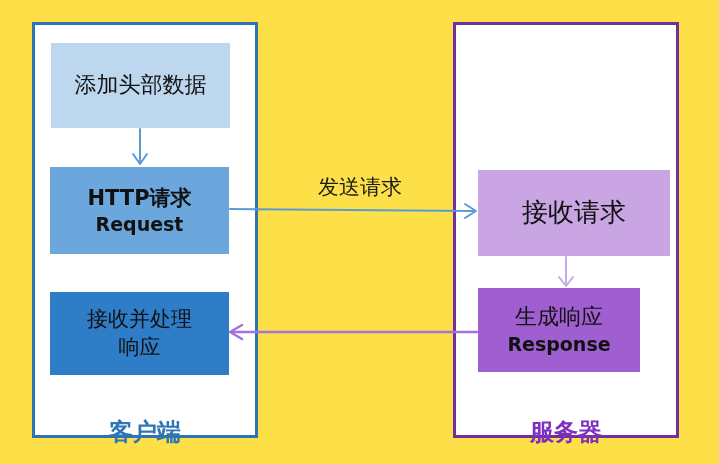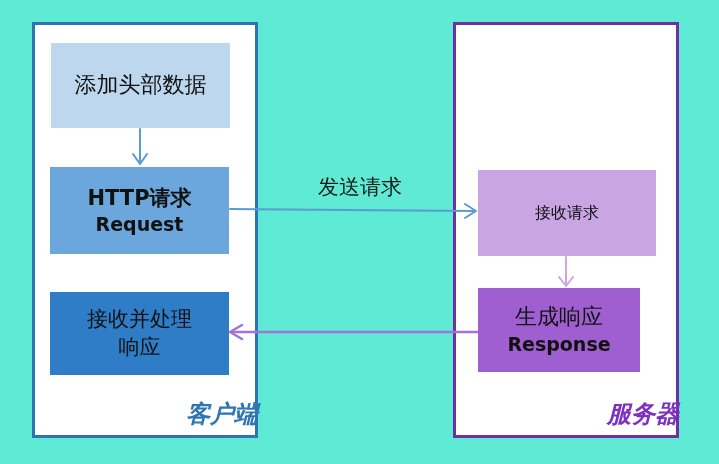--- a/index.html
+++ b/index.html
@@ -5,21 +5,21 @@
   html, body {
     margin: 0;
     padding: 0;
     background: #ffffff;
     font-family: "DejaVu Sans", "Liberation Sans", sans-serif;
   }
   .canvas {
     position: relative;
     width: 719px;
     height: 464px;
-    background: #5eead4;
+    background: #fde047;
     overflow: hidden;
   }
   .container-frame {
     position: absolute;
     background: #ffffff;
     box-sizing: border-box;
   }
   .client-frame {
     left: 32px; top: 22px; width: 226px; height: 416px;
     border: 3px solid var(--client-border, #2e74b5);
@@ -49,38 +49,37 @@
     font-weight: bold;
   }
   .node-http-request .l1 { font-size: 21px; }
   .node-http-request .l2 { font-size: 19px; }
   .node-receive-process {
     left: 50px; top: 292px; width: 179px; height: 83px;
     background: var(--client-box-dark, #2f7dc7);
     font-size: 21px;
   }
   .node-receive-request {
-    left: 478px; top: 170px; width: 178px; height: 86px;
+    left: 478px; top: 170px; width: 192px; height: 86px;
     background: var(--server-box-light, #c9a5e3);
-    font-size: 16px;
+    font-size: 26px;
   }
   .node-generate-response {
     left: 478px; top: 288px; width: 162px; height: 84px;
     background: var(--server-box-medium, #a05fd0);
   }
   .node-generate-response .l1 { font-size: 22px; }
   .node-generate-response .l2 { font-size: 19px; font-weight: bold; }
   .frame-label {
     position: absolute;
     width: 226px;
-    text-align: right;
+    text-align: center;
     font-size: 24px;
     font-weight: bold;
-    top: 398px;
-    font-style: italic;
+    top: 416px;
   }
   .client-label { left: 32px; color: var(--client-label, #2e75b6); }
   .server-label { left: 453px; color: var(--server-label, #7d30c0); }
   .arrow-label {
     position: absolute;
     width: 160px;
     left: 280px;
     text-align: center;
     font-size: 21px;
     color: #1a1a1a;

